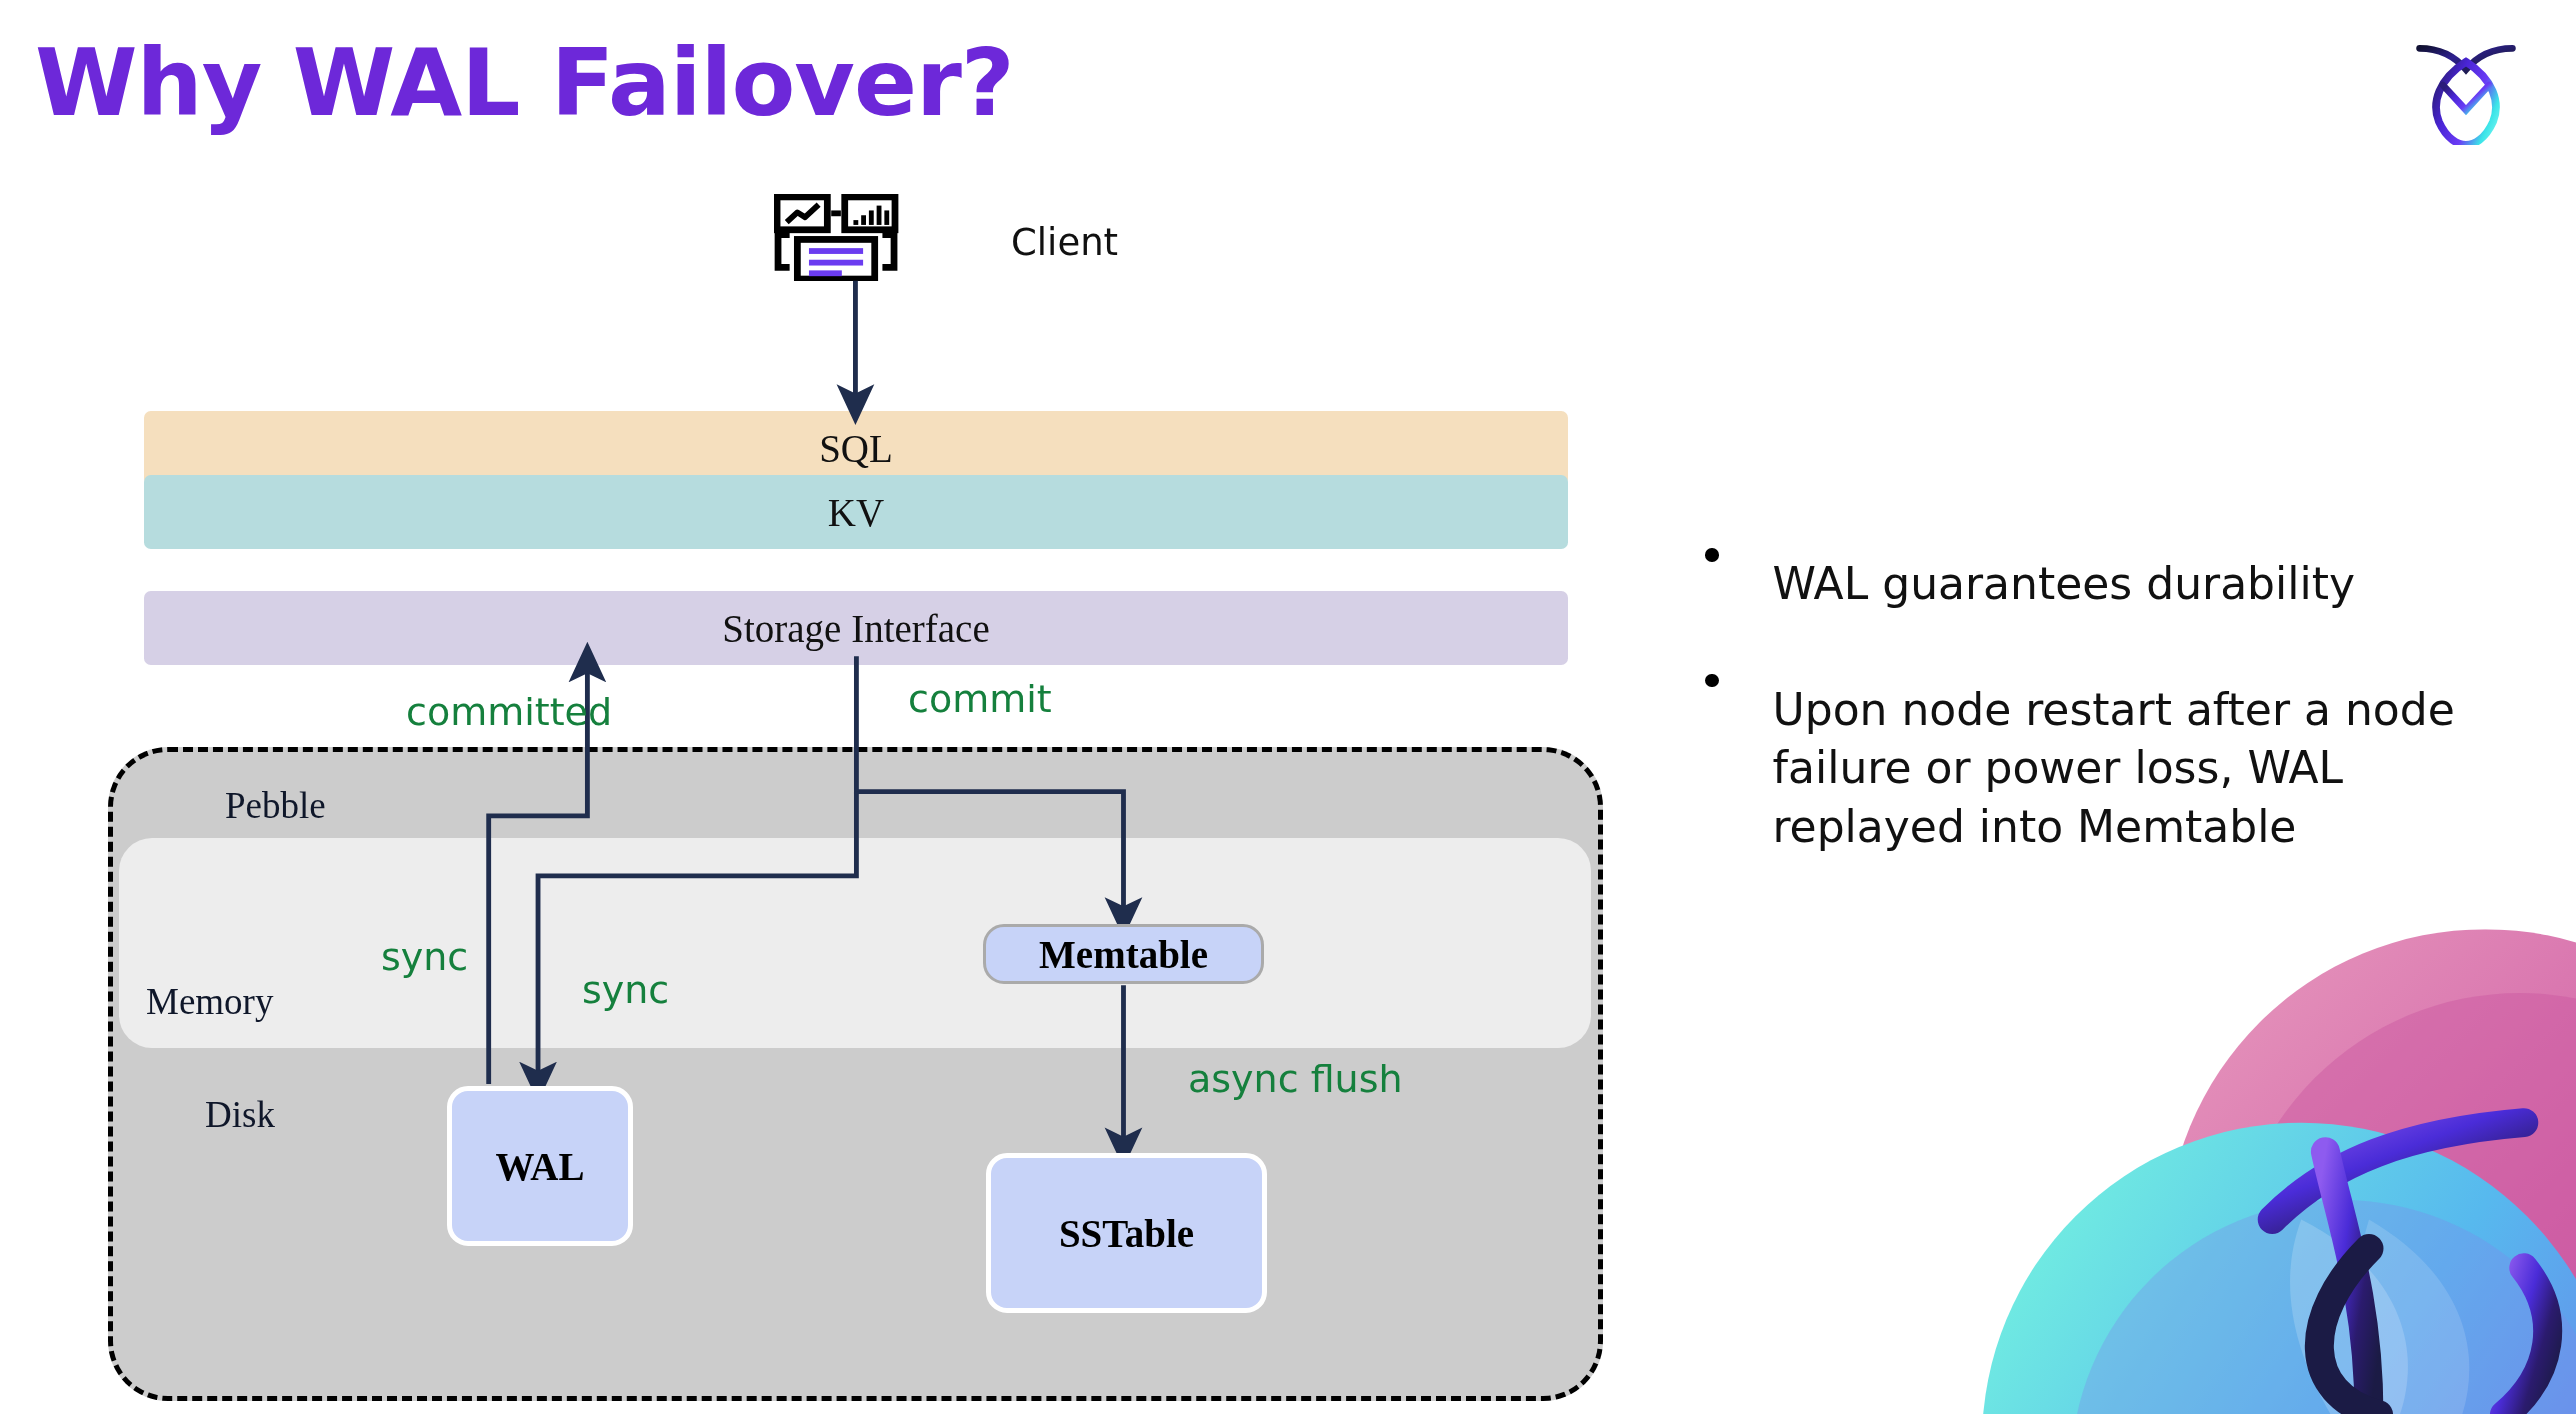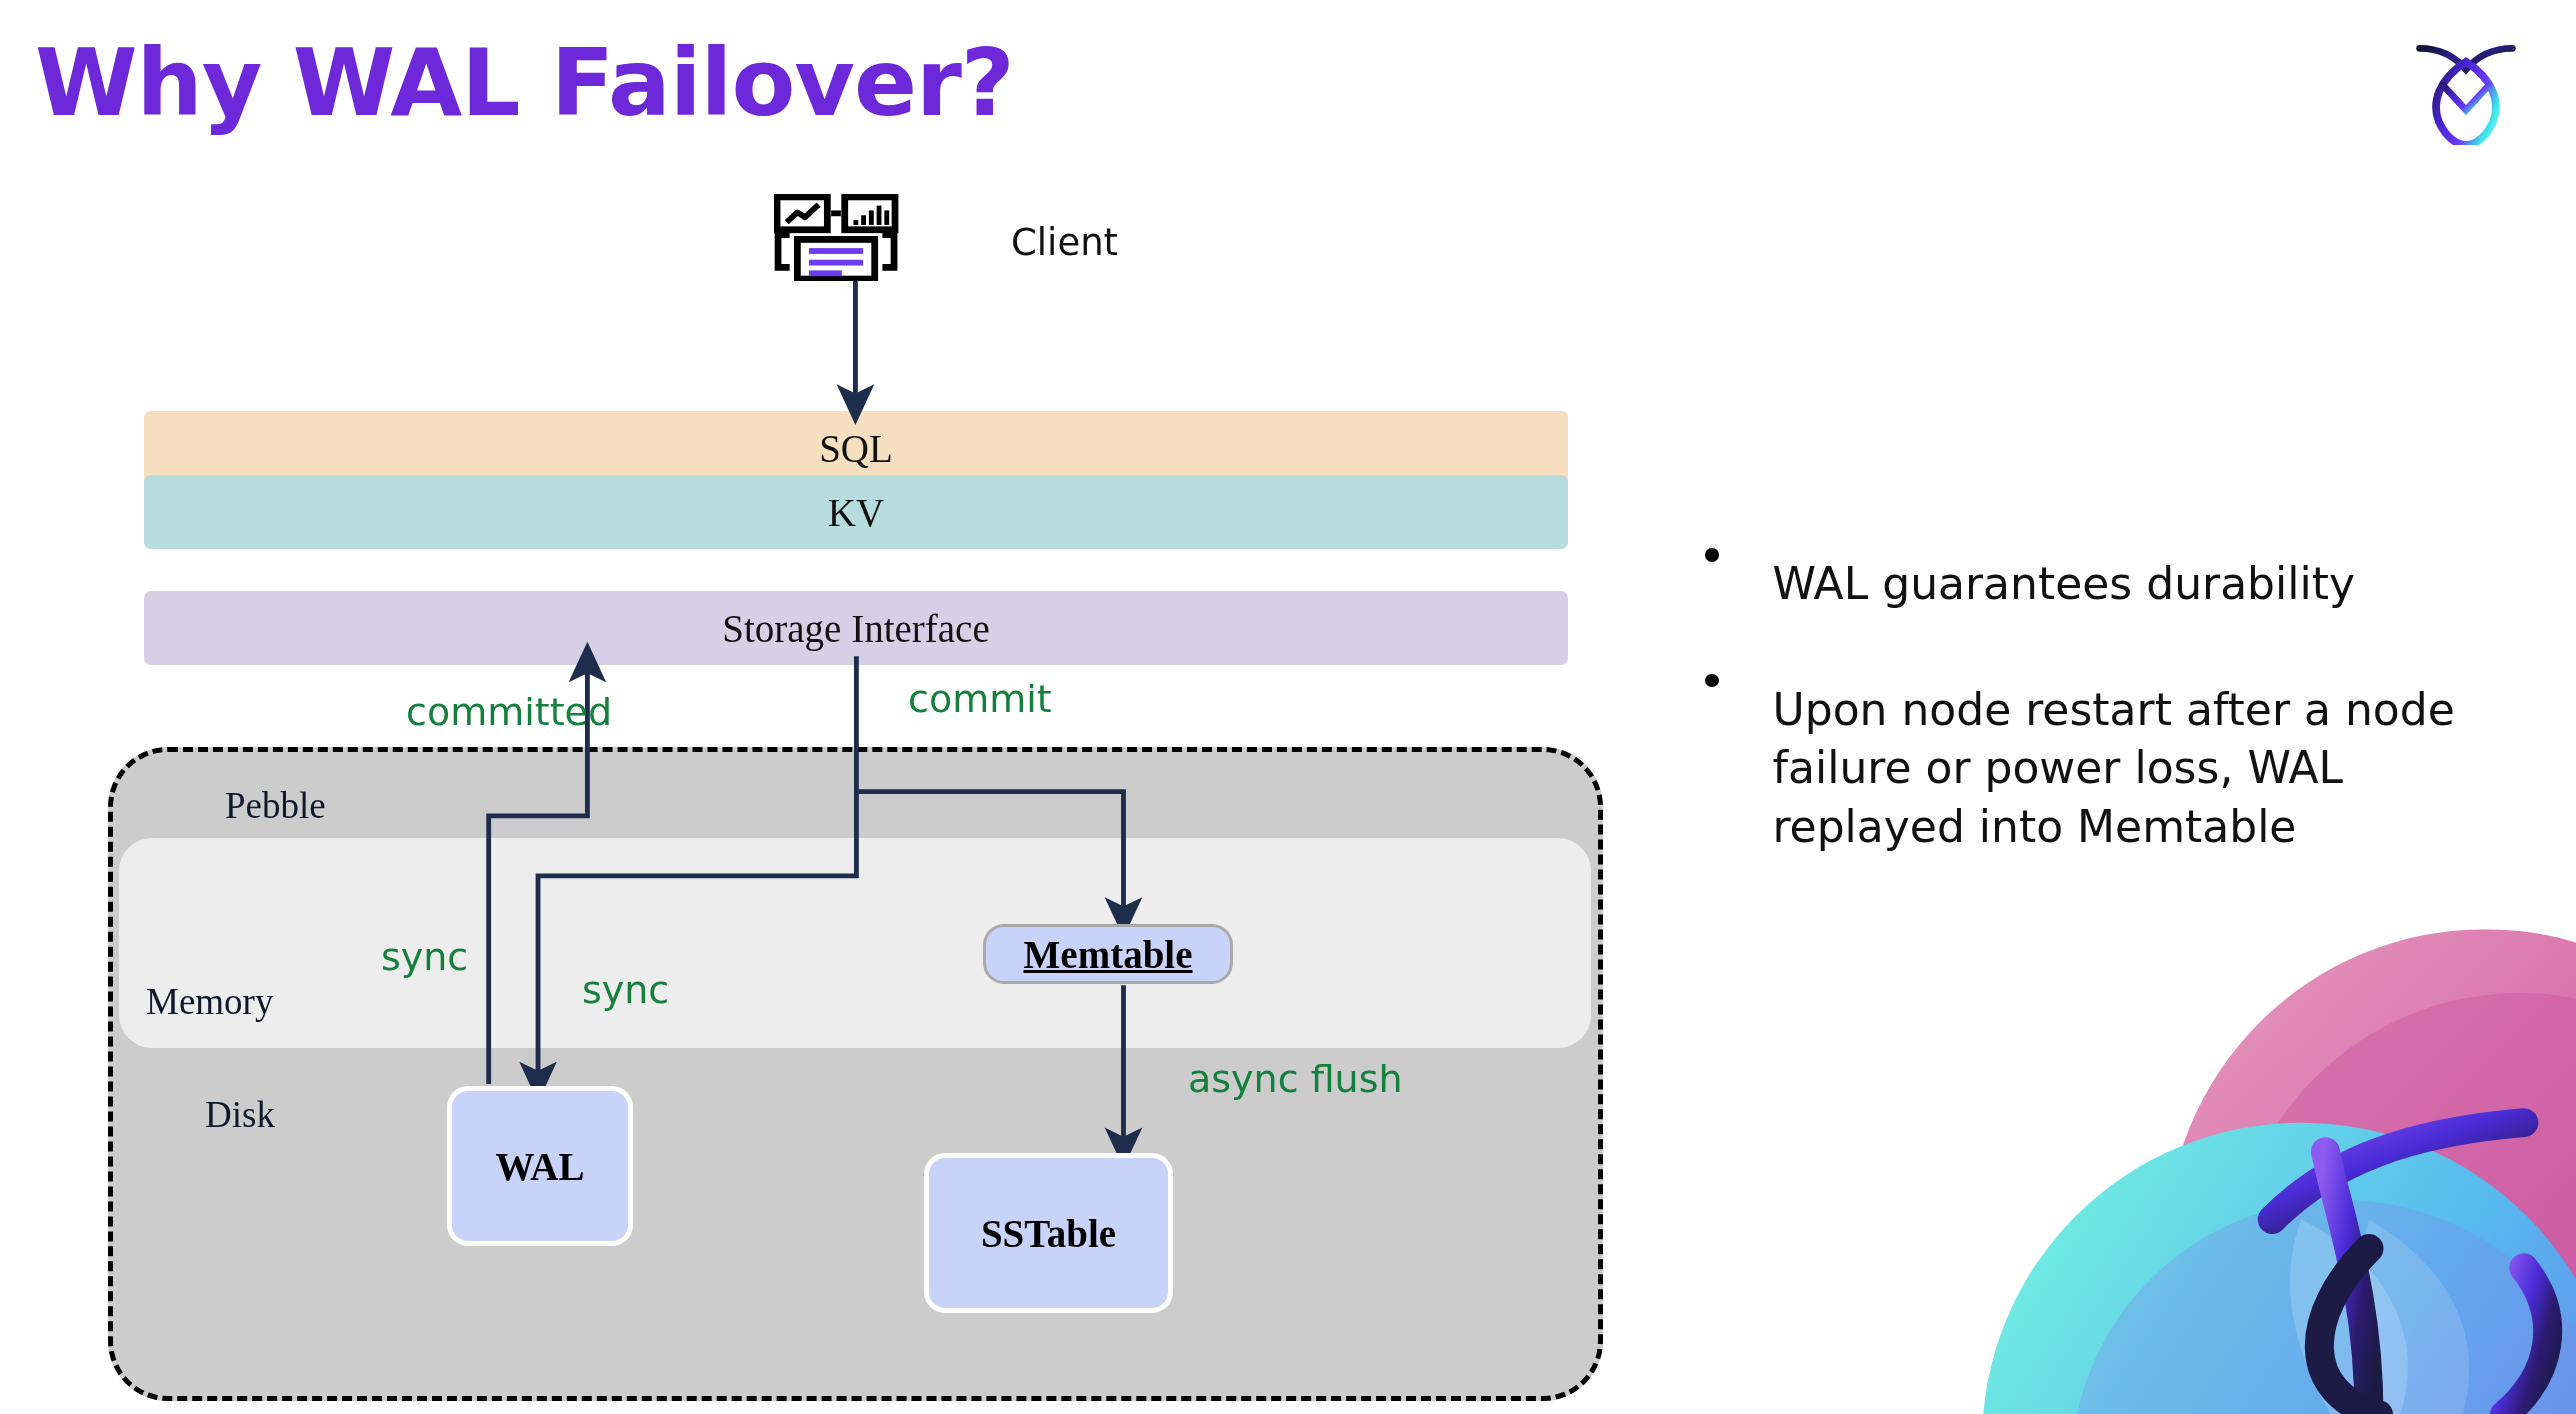--- a/index.html
+++ b/index.html
@@ -124,32 +124,31 @@
     align-items: center;
     justify-content: center;
     font-family: "Liberation Serif", serif;
     font-weight: 700;
     font-size: 39px;
     color: #000000;
     box-sizing: border-box;
   }
   #node-memtable {
     left: 983px; top: 924px;
-    width: 250px; height: 60px;
+    width: 281px; height: 60px;
     border: 3.9px solid #AAAAAA;
-    text-decoration: underline;
   }
   #node-wal {
     left: 447px; top: 1086px;
     width: 186px; height: 160px;
     border: 5.8px solid #FFFFFF;
   }
   #node-sstable {
-    left: 924px; top: 1153px;
-    width: 249px; height: 160px;
+    left: 986px; top: 1153px;
+    width: 281px; height: 160px;
     border: 5.8px solid #FFFFFF;
     font-family: Liberation Serif, serif;
   }
 
   
   #connectors {
     position: absolute;
     left: 0; top: 0;
     width: 2576px;
     height: 1415px;

